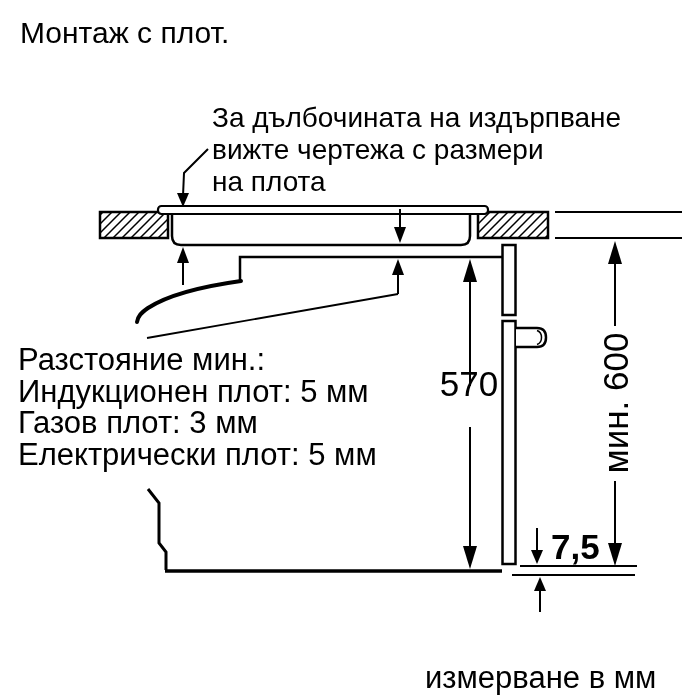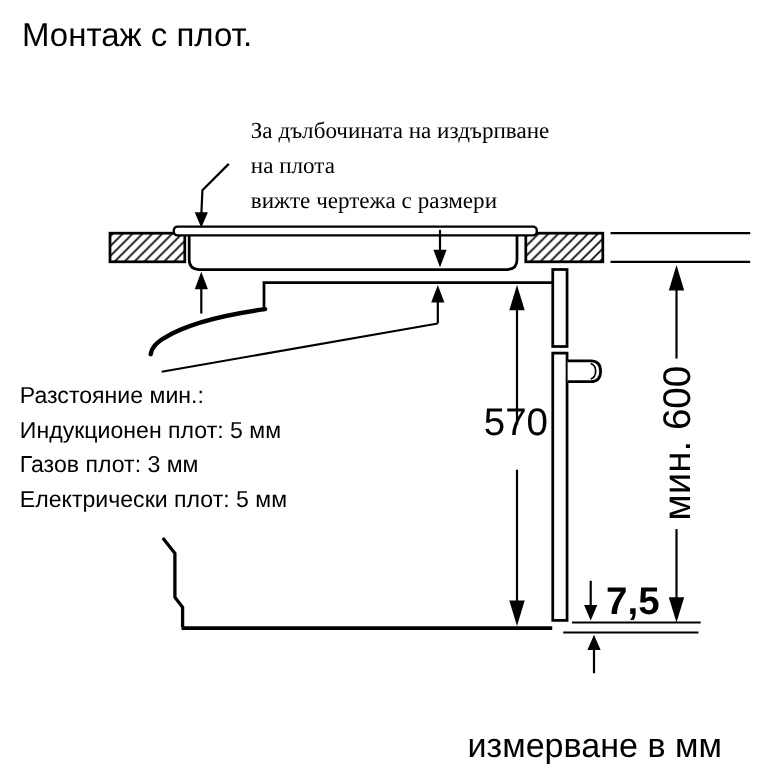--- a/index.html
+++ b/index.html
@@ -8,22 +8,22 @@
     background:#ffffff;
     font-family:"Liberation Sans", sans-serif;
     color:#000;
     position:relative;
     overflow:hidden;
   }
   .stage{position:absolute;left:0;top:0;width:660px;height:700px;}
   svg{position:absolute;left:0;top:0;}
   .txt{position:absolute;white-space:nowrap;color:#000;}
   .title{left:20px;top:16px;font-size:30px;}
-  .note-pullout{left:228px;top:102px;font-size:21px;line-height:32px;font-family:Liberation Serif, serif;}
-  .note-clearance{left:18px;top:344px;font-size:21px;line-height:31.5px;}
+  .note-pullout{left:212px;top:102px;font-size:28px;line-height:32px;}
+  .note-clearance{left:18px;top:344px;font-size:31px;line-height:31.5px;}
   .dim-label{font-size:35px;}
   .dim-570{left:469px;top:384px;transform:translate(-50%,-50%);}
   .dim-600{left:616px;top:403px;transform:translate(-50%,-50%) rotate(-90deg);}
   .dim-75{left:551px;top:527px;font-weight:bold;}
   .footer{left:425px;top:660px;font-size:31px;}
 </style>
 </head>
 <body>
 
 <div class="stage">
@@ -98,22 +98,22 @@
     <g>
       <polygon points="534,591 546,591 540,577" fill="#000"></polygon>
       <line x1="540" y1="590" x2="540" y2="612" stroke="#000" stroke-width="2"></line>
     </g>
   </svg>
 
   <div class="txt title">Монтаж с плот.</div>
 
   <div class="txt note-pullout">
     <div>За дълбочината на издърпване</div>
+    <div>вижте чертежа с размери</div>
     <div>на плота</div>
-    <div>вижте чертежа с размери</div>
   </div>
 
   <div class="txt note-clearance">
     <div>Разстояние мин.:</div>
     <div>Индукционен плот: 5 мм</div>
     <div>Газов плот: 3 мм</div>
     <div>Електрически плот: 5 мм</div>
   </div>
 
   <div class="txt dim-label dim-570">570</div>

